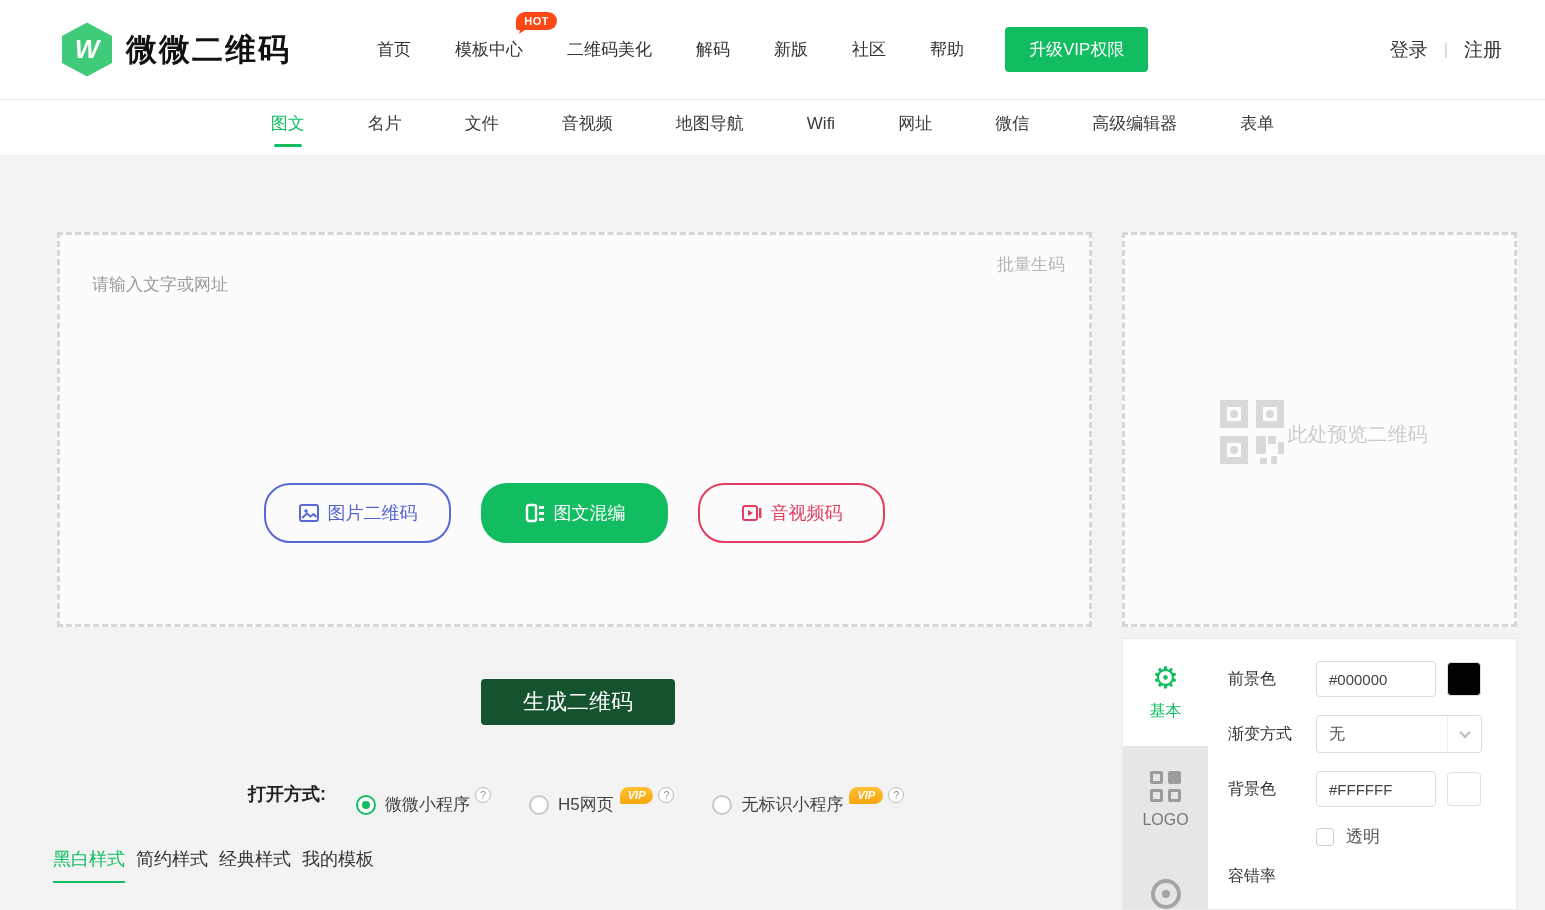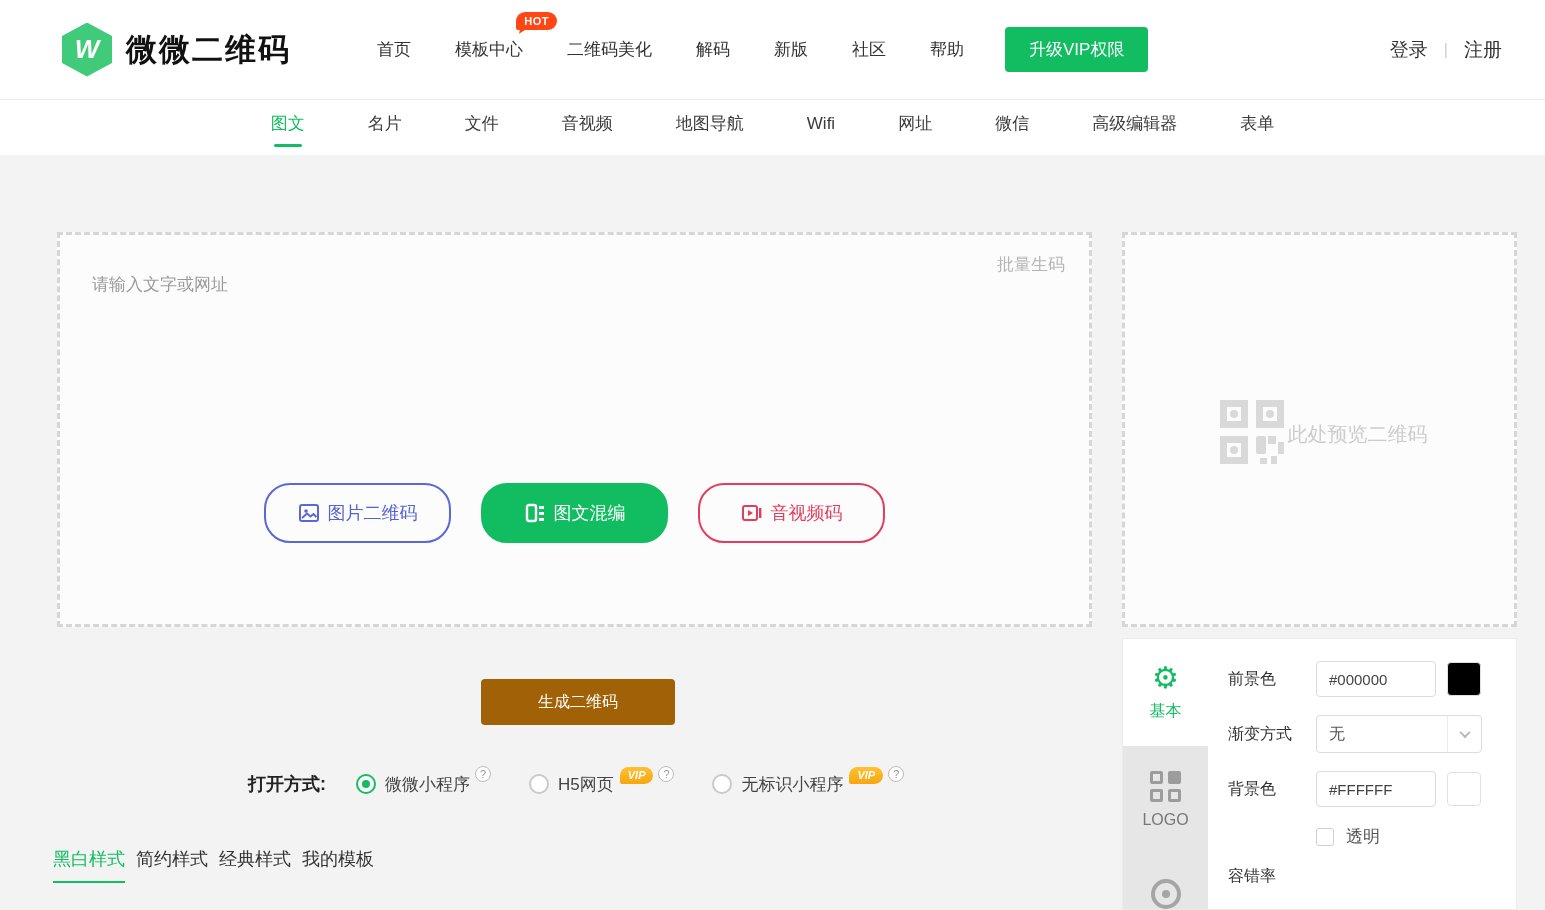--- a/index.html
+++ b/index.html
@@ -37,24 +37,24 @@
   .pill .p-icon { display:flex; align-items:center; }
   .pill.blue { border-color:#5a68d5; color:#5563d2; background:transparent; }
   .pill.green { background:#12bd61; color:#fff; border-color:#12bd61; }
   .pill.red { border-color:#e23d5d; color:#e23d5d; background:transparent; }
 
   
   .preview-box { position:absolute; left:1122px; top:232px; width:395px; height:395px; background:#fcfcfc; border:3px dashed #d6d6d6; display:flex; flex-direction:row; align-items:center; justify-content:center; }
   .qr-ph-text { margin-top:10px; font-size:20px; color:#ccc; }
 
   
-  .generate-btn { position:absolute; left:481px; top:679px; width:194px; height:46px; background:#a16207; color:#fff; font-size:16px; border:none; border-radius:4px; cursor:pointer; font-family:inherit; }
+  .generate-btn { position:absolute; left:481px; top:679px; width:194px; height:46px; background:#14532d; color:#fff; font-size:22px; border:none; border-radius:4px; cursor:pointer; font-family:inherit; }
   .open-row { position:absolute; left:248px; top:772px; display:flex; align-items:center; font-size:17px; color:#444; }
   .open-label { font-weight:bold; color:#222; font-size:18px; margin-right:30px; }
-  .radio-opt { display:flex; align-items:center; margin-right:38px; cursor:pointer; }
+  .radio-opt { display:flex; align-items:center; margin-right:38px; cursor:pointer;margin-top:21px; }
   .radio { width:20px; height:20px; border-radius:50%; border:2px solid #c9c9c9; background:#fff; margin-right:9px; position:relative; flex:none; }
   .radio.on { border-color:#12bd61; }
   .radio.on:after { content:""; position:absolute; left:4px; top:4px; width:8px; height:8px; border-radius:50%; background:#12bd61; }
   .vip-badge { background:linear-gradient(180deg,#ffc034,#f7a60e); color:#fff; font-size:11px; font-weight:bold; font-style:italic; padding:2px 8px 3px; border-radius:9px 9px 9px 2px; margin-left:6px; position:relative; top:-9px; }
   .help { width:16px; height:16px; border:1px solid #bbb; border-radius:50%; color:#999; font-size:11px; display:inline-flex; align-items:center; justify-content:center; margin-left:5px; position:relative; top:-10px; background:#fff; }
   .style-tabs { position:absolute; left:53px; top:847px; display:flex; gap:11px; }
   .style-tabs .stab { position:relative; font-size:18px; color:#333; cursor:pointer; padding-bottom:12px; white-space:nowrap; }
   .style-tabs .stab.active { color:#12bd61; }
   .style-tabs .stab.active:after { content:""; position:absolute; left:0; bottom:0; width:100%; height:2px; background:#12bd61; }
 

